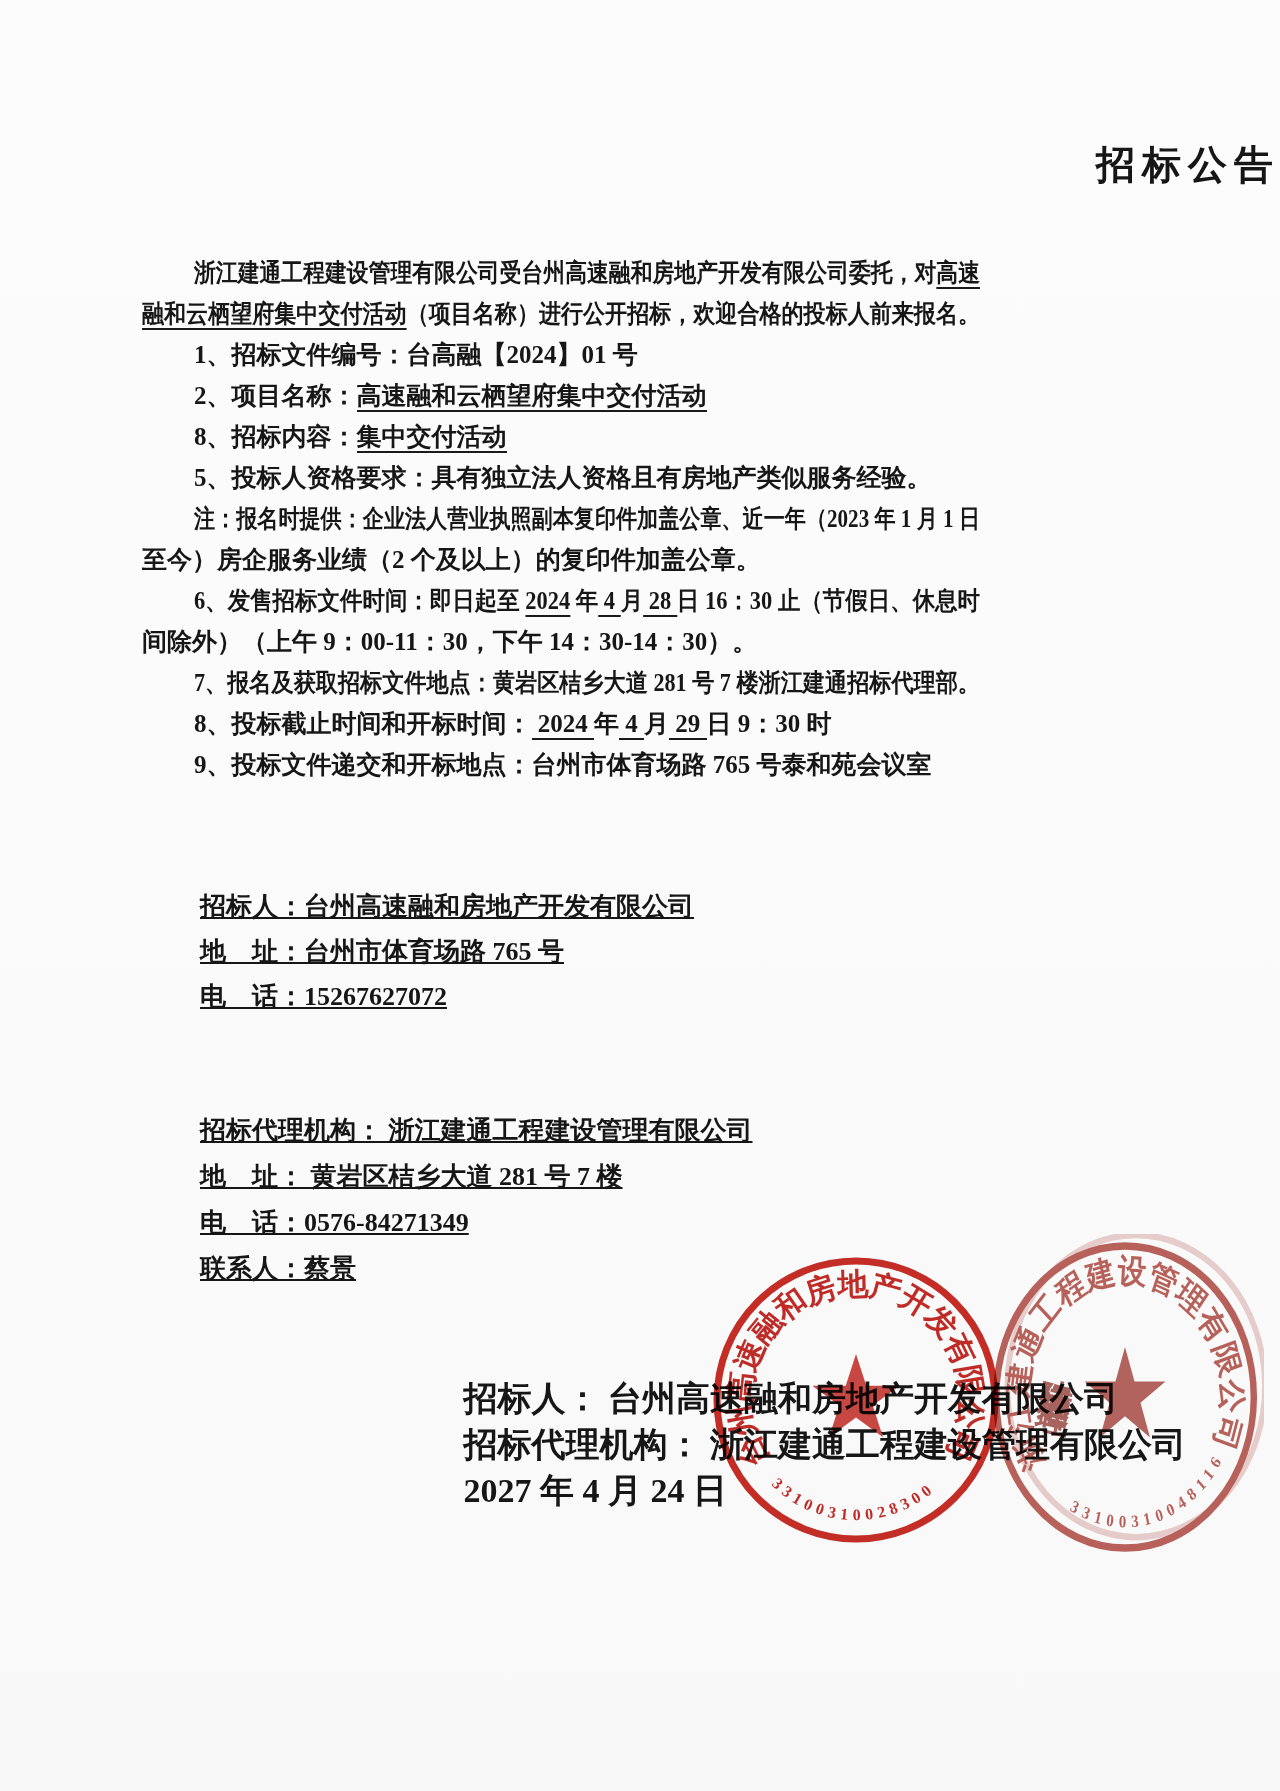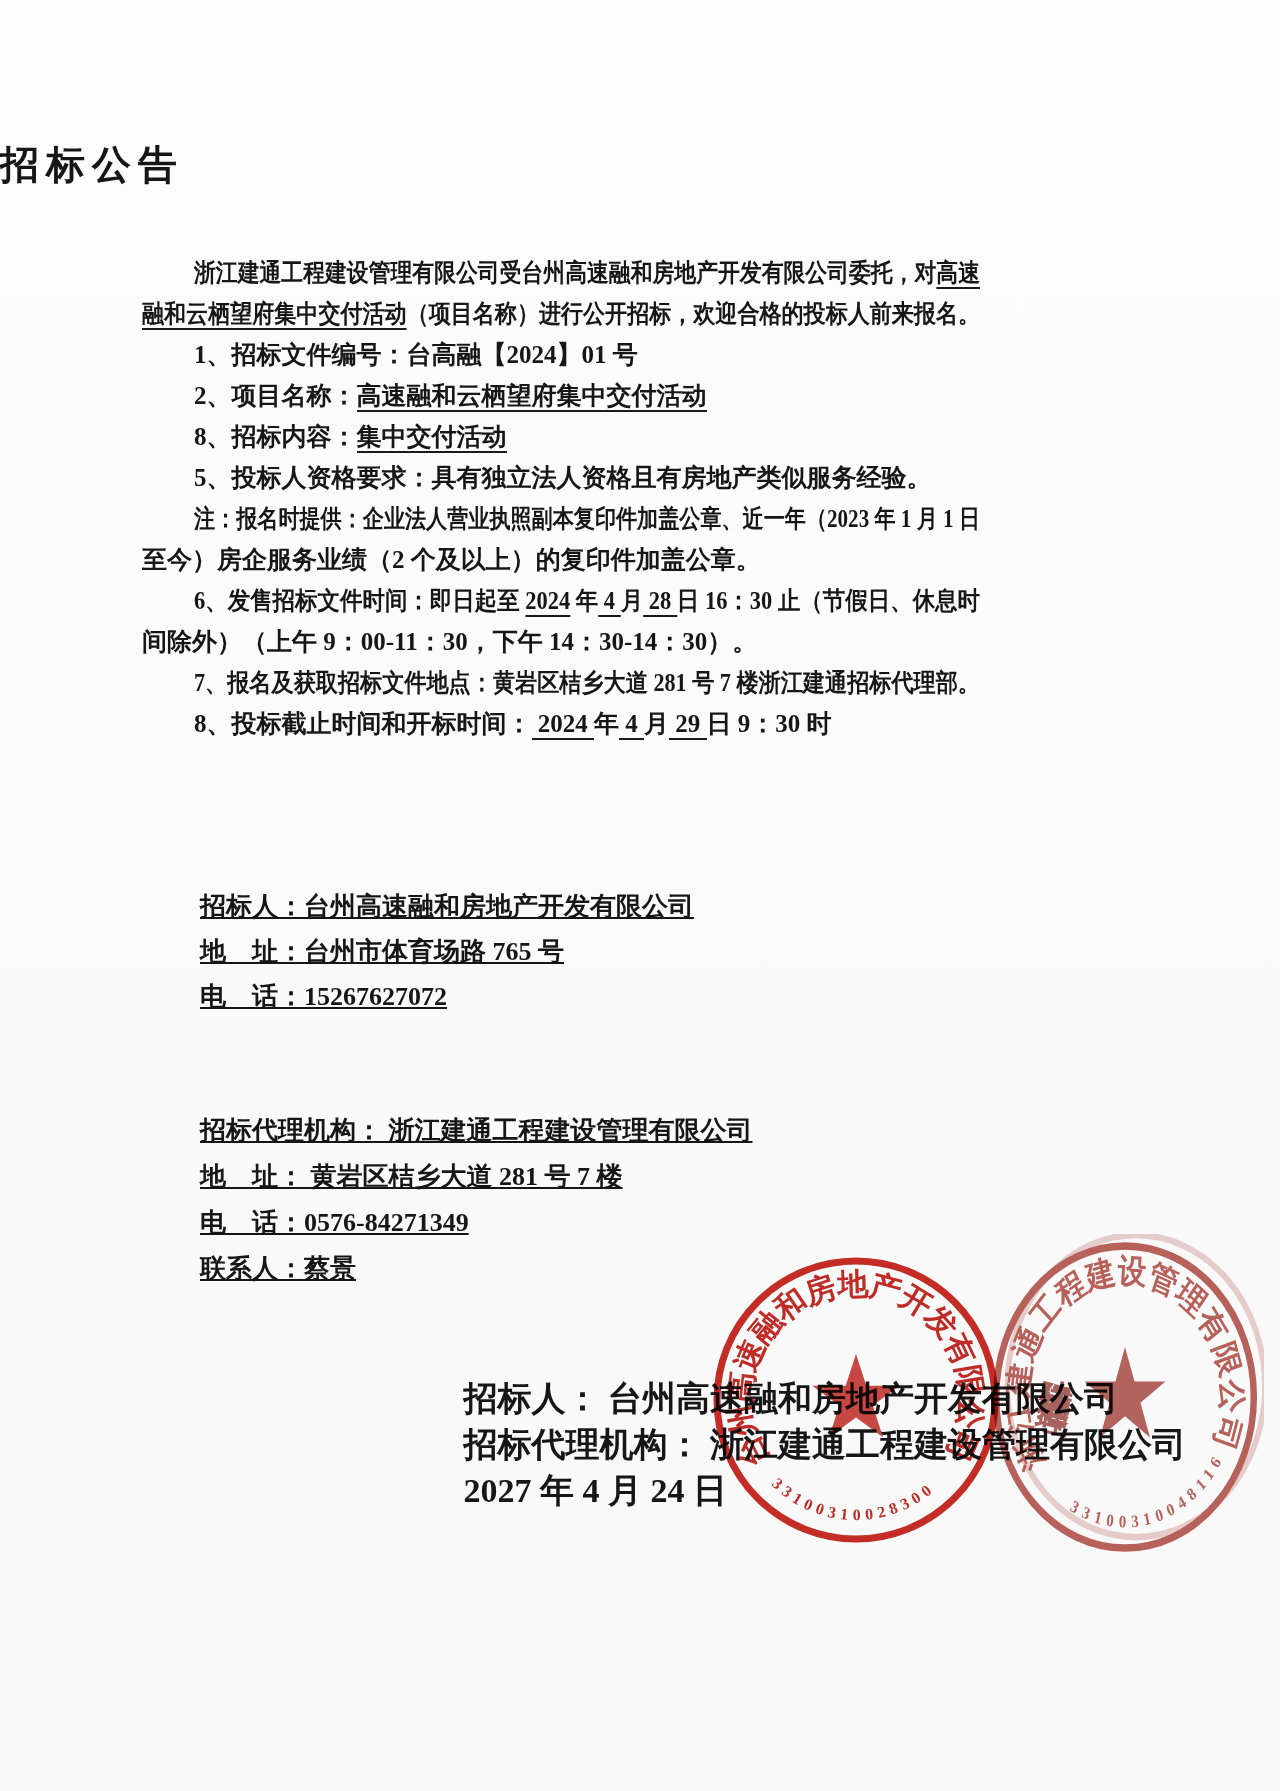--- a/index.html
+++ b/index.html
@@ -4,21 +4,21 @@
 <style>
   html,body{margin:0;padding:0;background:#e8e8ea;}
   .page{
     position:relative;width:1280px;height:1791px;margin:0 auto;
     background:linear-gradient(180deg,#fcfcfd 0%,#fafafb 60%,#f8f8f9 100%);
     font-family:"Liberation Serif","DejaVu Sans",serif;
     color:#161616;overflow:hidden;
   }
   .title{
     position:absolute;top:138px;left:0;right:0;margin:0;
-    text-align:left;font-size:39px;font-weight:700;letter-spacing:7px;
+    text-align:right;font-size:39px;font-weight:700;letter-spacing:7px;
   }
   .body-text{position:absolute;top:252px;left:142px;width:870px;font-size:25px;font-weight:700;}
   .bline{height:41px;line-height:41px;white-space:nowrap;}
   .ltxt{display:inline-block;transform-origin:0 50%;white-space:nowrap;}
   .ind{margin-left:52px;}
   .u{border-bottom:2px solid #1a1a1a;padding-bottom:1px;}
   .contact{position:absolute;left:200px;font-size:26px;font-weight:700;}
   .contact .cline{height:45px;line-height:45px;white-space:nowrap;text-decoration:underline;}
   .contact-agency .cline{height:46px;line-height:46px;}
   .contact-bidder{top:884px;}
@@ -43,20 +43,21 @@
       <div class="bline"><span class="ltxt ind"><span>1、招标文件编号：台高融【2024】01 号</span></span></div>
       <div class="bline"><span class="ltxt ind"><span>2、项目名称：</span><span class="u">高速融和云栖望府集中交付活动</span></span></div>
       <div class="bline"><span class="ltxt ind"><span>8、招标内容：</span><span class="u">集中交付活动</span></span></div>
       <div class="bline"><span class="ltxt ind"><span>5、投标人资格要求：具有独立法人资格且有房地产类似服务经验。</span></span></div>
       <div class="bline"><span class="ltxt ind" style="transform: scaleX(0.844027);"><span>注：报名时提供：企业法人营业执照副本复印件加盖公章、近一年（2023 年 1 月 1 日</span></span></div>
       <div class="bline"><span class="ltxt"><span>至今）房企服务业绩（2 个及以上）的复印件加盖公章。</span></span></div>
       <div class="bline"><span class="ltxt ind" style="transform: scaleX(0.898286);"><span>6、发售招标文件时间：即日起至 </span><span class="u">2024</span><span> 年</span><span class="u"> 4 </span><span>月</span><span class="u"> 28 </span><span>日 16：30 止（节假日、休息时</span></span></div>
       <div class="bline"><span class="ltxt"><span>间除外）（上午 9：00-11：30，下午 14：30-14：30）。</span></span></div>
       <div class="bline"><span class="ltxt ind" style="transform: scaleX(0.885634);"><span>7、报名及获取招标文件地点：黄岩区桔乡大道 281 号 7 楼浙江建通招标代理部。</span></span></div>
       <div class="bline"><span class="ltxt ind"><span>8、投标截止时间和开标时间：</span><span class="u"> 2024 </span><span>年</span><span class="u"> 4 </span><span>月</span><span class="u"> 29 </span><span>日 9：30 时</span></span></div>
+      <div class="bline"><span class="ltxt ind"><span>9、投标文件递交和开标地点：台州市体育场路 765 号泰和苑会议室</span></span></div>
     </div>
 
   <div class="contact contact-bidder" id="bidder-block">
       <div class="cline">招标人：台州高速融和房地产开发有限公司</div>
       <div class="cline">地　址：台州市体育场路 765 号</div>
       <div class="cline">电　话：15267627072</div>
     </div>
 
   <div class="contact contact-agency" id="agency-block">
       <div class="cline">招标代理机构： 浙江建通工程建设管理有限公司</div>

